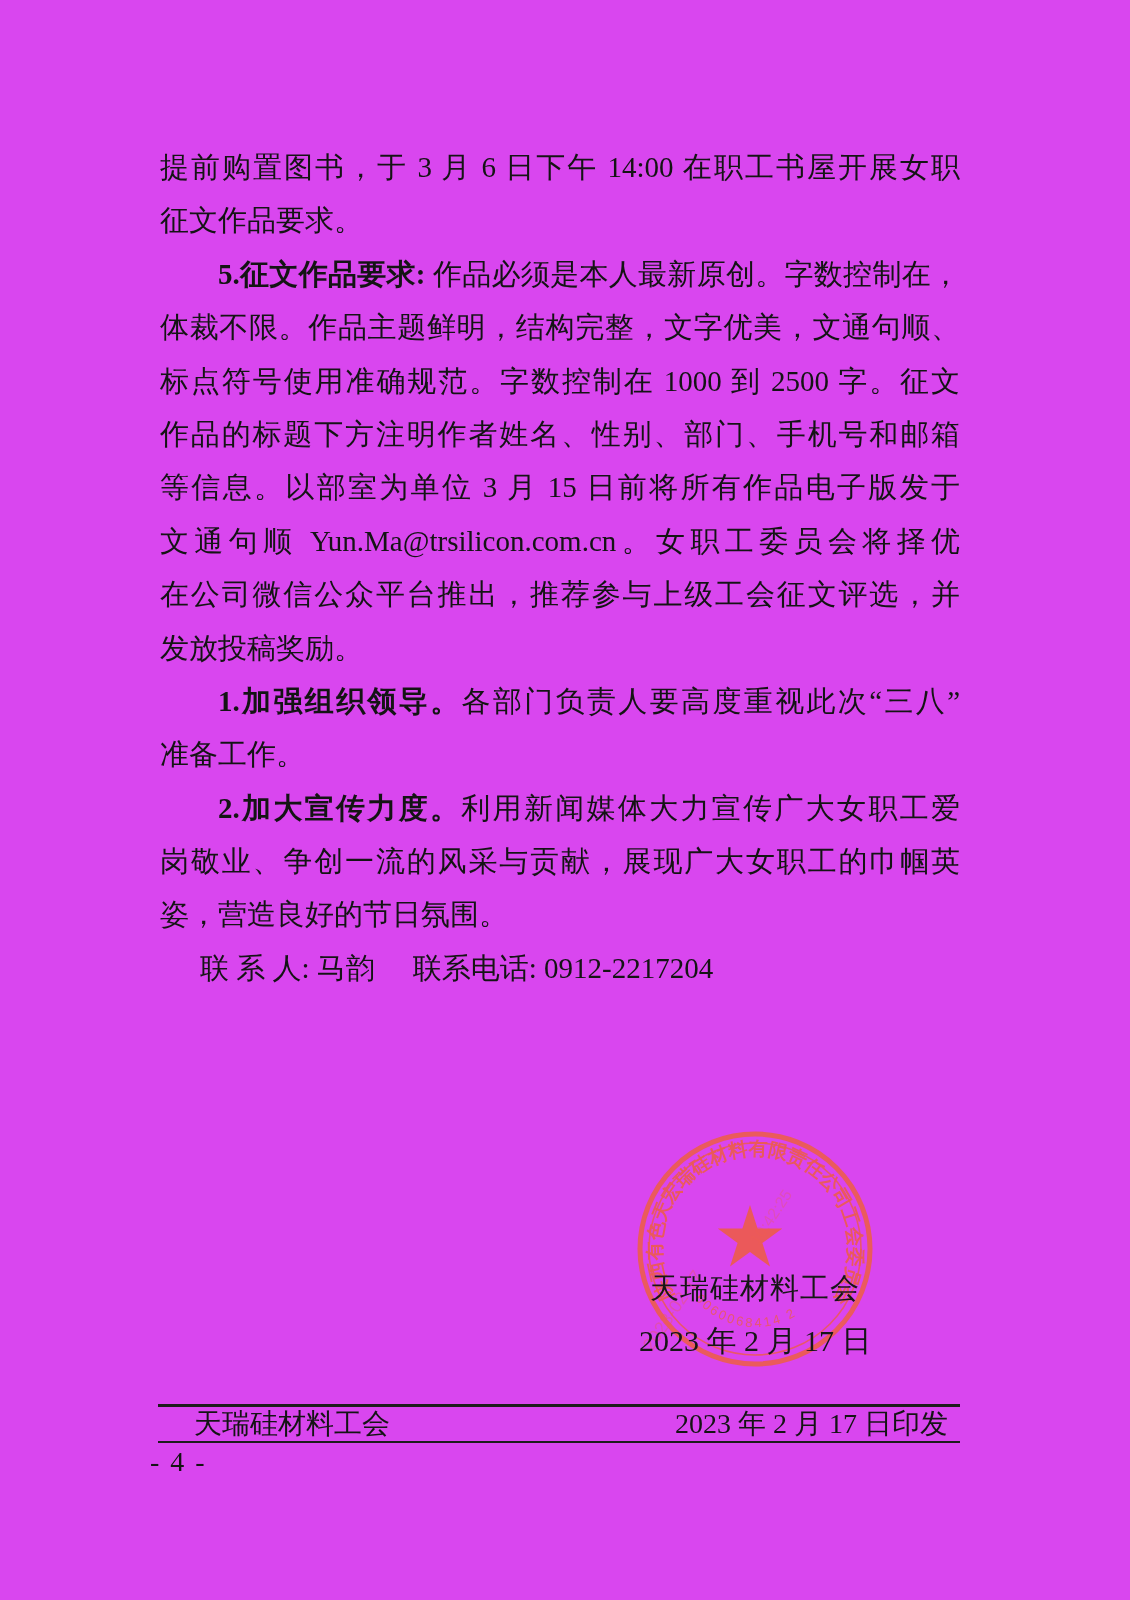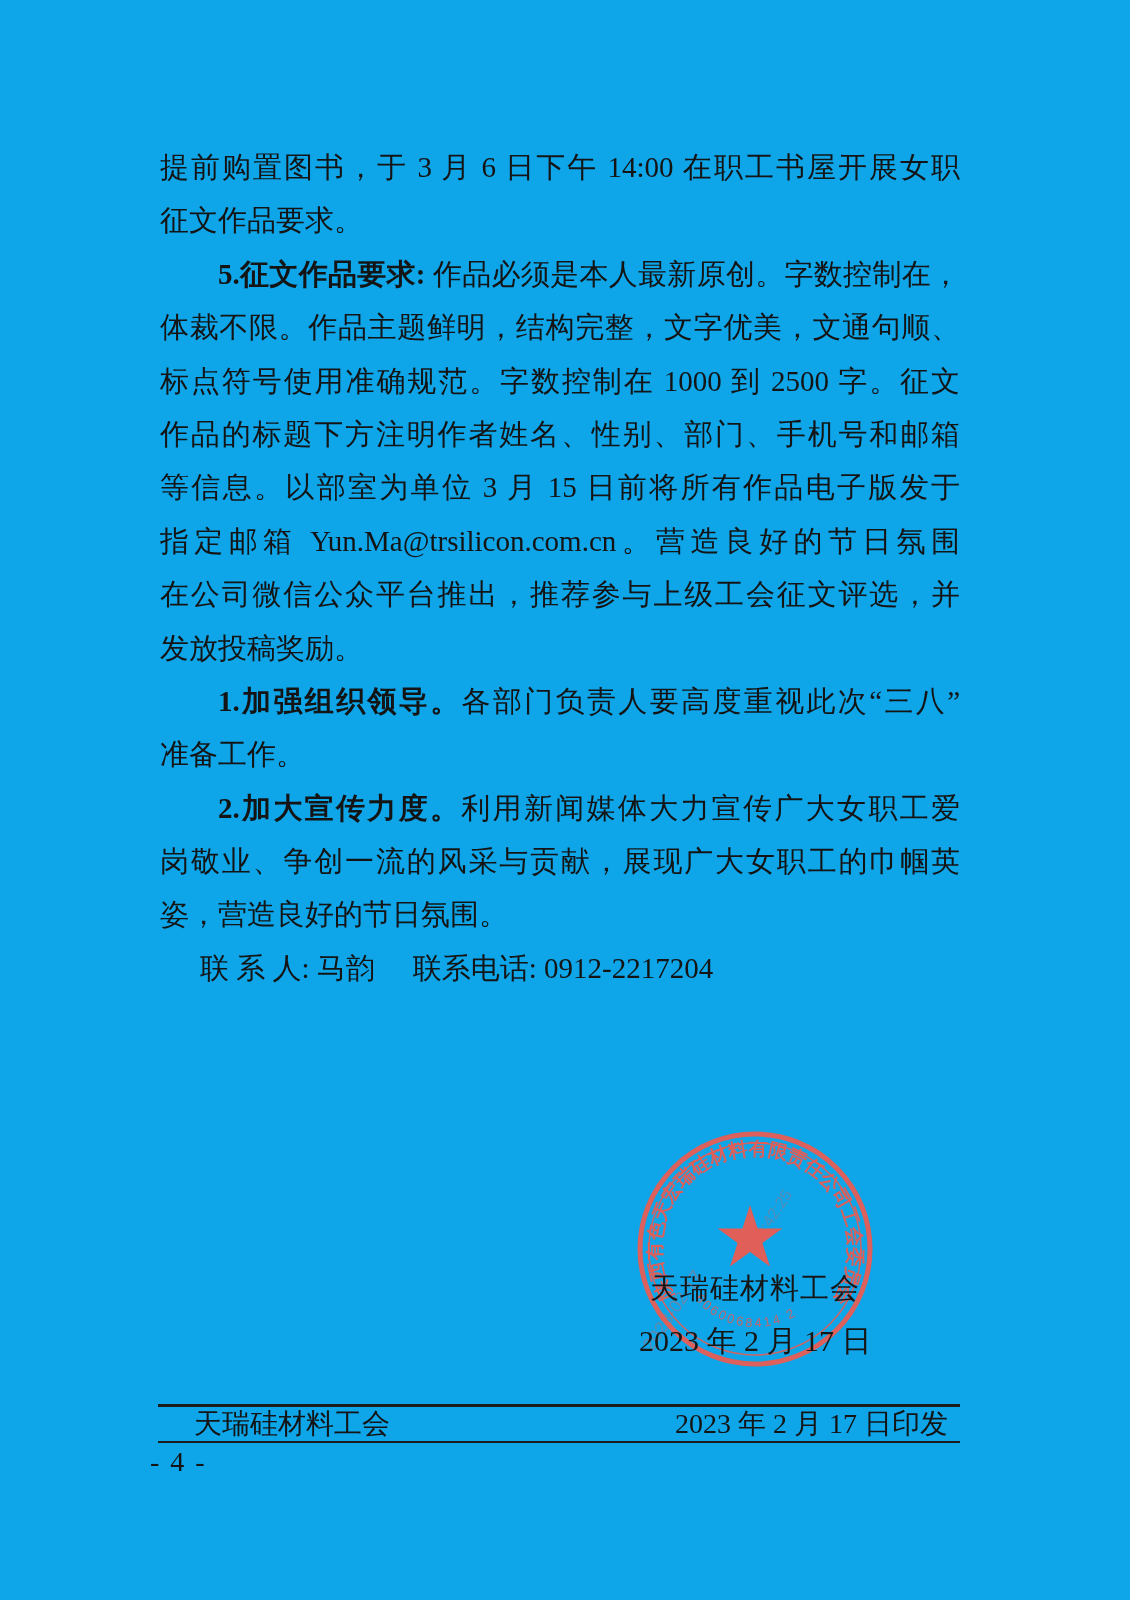--- a/index.html
+++ b/index.html
@@ -1,19 +1,19 @@
 <!DOCTYPE html>
 <html><head>
 <meta charset="utf-8">
 <style>
   html,body{margin:0;padding:0;background:#e8e8e8;}
   .page{
     position:relative;
     width:1130px;height:1600px;
-    background:#0ea5e9;
+    background:#d946ef;
     font-family:"Liberation Serif","DejaVu Serif",serif;
     color:#141414;
     overflow:hidden;
     margin:0 auto;
   }
   .body-text{
     position:absolute;
     left:160px;top:141px;width:800px;
   }
   .line{
@@ -73,21 +73,21 @@
 <div class="page">
 
   <div class="body-text">
     <div class="line full"><span>提前购置图书，于 3 月 6 日下午 14:00 在职工书屋开展女职</span></div>
     <div class="line"><span>征文作品要求。</span></div>
     <div class="line full"><span class="indent-pad"></span><span class="lead">5.征文作品要求:</span><span> 作品必须是本人最新原创。字数控制在，</span></div>
     <div class="line full"><span>体裁不限。作品主题鲜明，结构完整，文字优美，文通句顺、</span></div>
     <div class="line full"><span>标点符号使用准确规范。字数控制在 1000 到 2500 字。征文</span></div>
     <div class="line full"><span>作品的标题下方注明作者姓名、性别、部门、手机号和邮箱</span></div>
     <div class="line full"><span>等信息。以部室为单位 3 月 15 日前将所有作品电子版发于</span></div>
-    <div class="line full"><span>指定邮箱 Yun.Ma@trsilicon.com.cn。营造良好的节日氛围</span></div>
+    <div class="line full"><span>文通句顺 Yun.Ma@trsilicon.com.cn。女职工委员会将择优</span></div>
     <div class="line full"><span>在公司微信公众平台推出，推荐参与上级工会征文评选，并</span></div>
     <div class="line"><span>发放投稿奖励。</span></div>
 
 
     <div class="line full"><span class="indent-pad"></span><span class="lead">1.加强组织领导。</span><span>各部门负责人要高度重视此次“三八”</span></div>
     <div class="line"><span>准备工作。</span></div>
     <div class="line full"><span class="indent-pad"></span><span class="lead">2.加大宣传力度。</span><span>利用新闻媒体大力宣传广大女职工爱</span></div>
     <div class="line full"><span>岗敬业、争创一流的风采与贡献，展现广大女职工的巾帼英</span></div>
     <div class="line"><span>姿，营造良好的节日氛围。</span></div>
 

